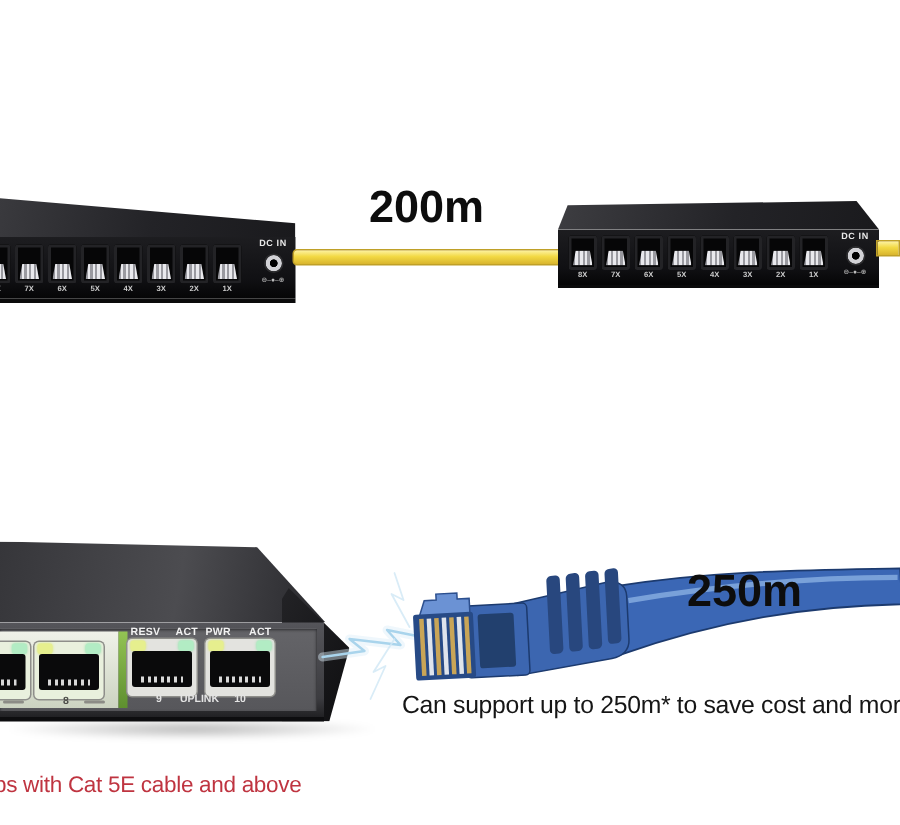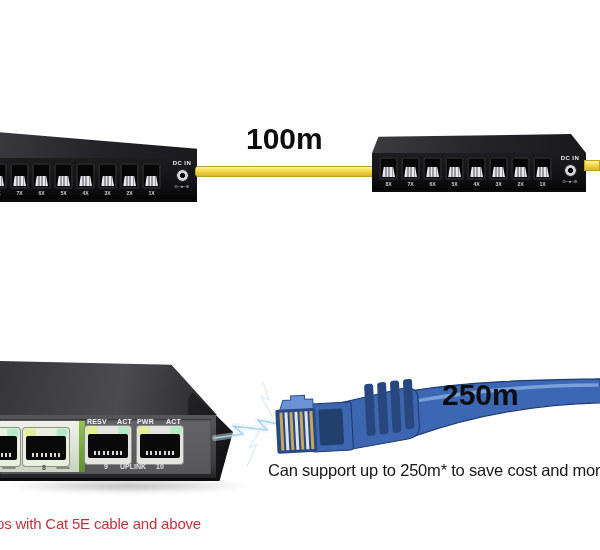--- a/index.html
+++ b/index.html
@@ -108,21 +108,21 @@
     </div>
     <div class="dcarea" style="left:169px;top:160px;">
       <div class="dclbl">DC IN</div>
       <div class="dcjack"></div>
       <div class="polarity">⊖–●–⊕</div>
     </div>
   </div>
 
   <div class="cable-y" style="left:195px;top:166px;width:181px;"></div>
 
-  <div class="distance" style="left:246px;top:122px;">100m</div>
+  <div class="distance" style="left:246px;top:122px;">200m</div>
 
   <div>
     <div class="sw-top" style="left:372px;top:134px;width:214px;height:19px;clip-path:polygon(3% 15%,93% 0,100% 100%,0 100%);"></div>
     <div class="sw-front" style="left:372px;top:153px;width:214px;height:37px;border-bottom-width:2px;"></div>
     <div class="ports" style="left:379px;top:157px;">
       <div class="port-s" style="height:23px">
           <i class="jack"></i>
           <b class="plbl" style="top:24px">8X</b>
         </div>
       <div class="port-s" style="height:23px">
@@ -245,19 +245,19 @@
       <rect x="40" y="29" width="3" height="38" fill="#c9a557"></rect>
       <rect x="45" y="29" width="3" height="38" fill="#dfe4ec"></rect>
       <rect x="50" y="29" width="3" height="38" fill="#c9a557"></rect>
       <rect x="55" y="29" width="3" height="38" fill="#dfe4ec"></rect>
       <rect x="60" y="29" width="3" height="38" fill="#c9a557"></rect>
       <rect x="65" y="29" width="3" height="38" fill="#dfe4ec"></rect>
       <rect x="70" y="29" width="3" height="38" fill="#c9a557"></rect>
     </g>
   </svg>
 
-  <div class="distance" style="left:442px;top:378px;">250m</div>
+  <div class="distance" style="left:458px;top:378px;">250m</div>
 
   <div class="caption" style="left:268px;top:461px;">Can support up to 250m* to save cost and more</div>
 
   <div class="rednote" style="left:-4px;top:515px;">ps with Cat 5E cable and above</div>
 
 </div>
 
 </body></html>

